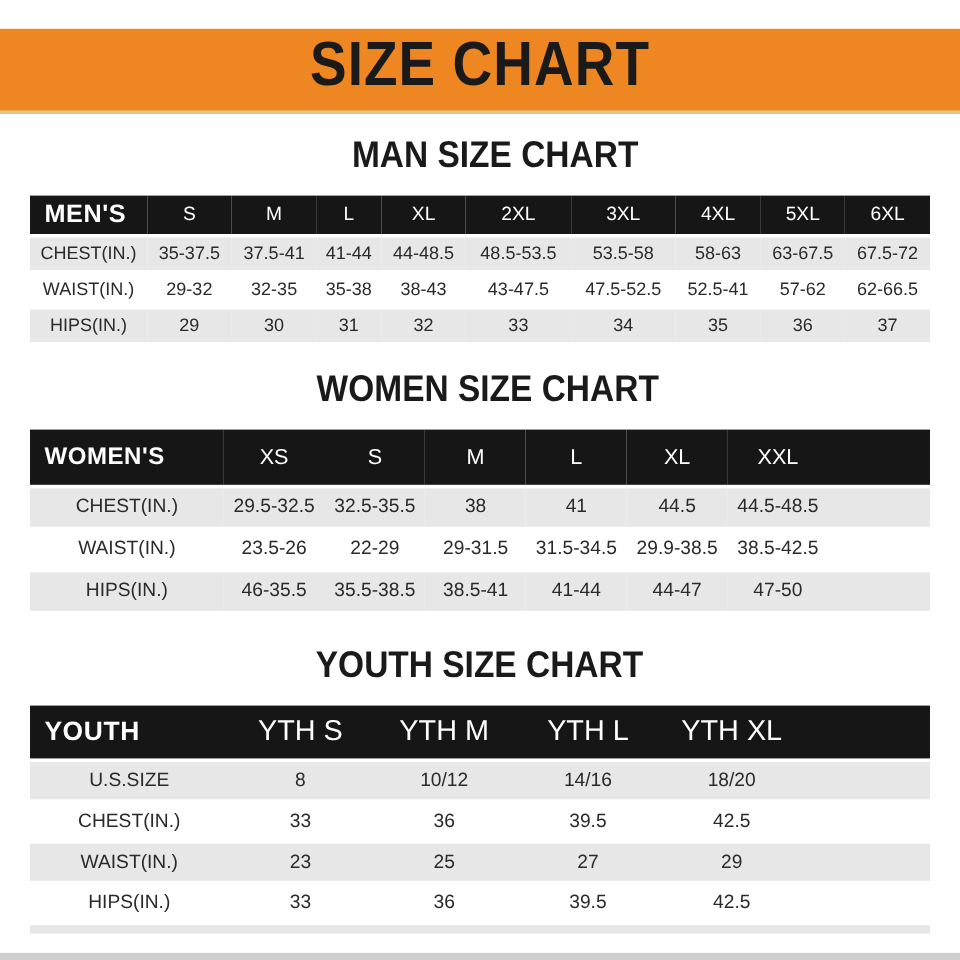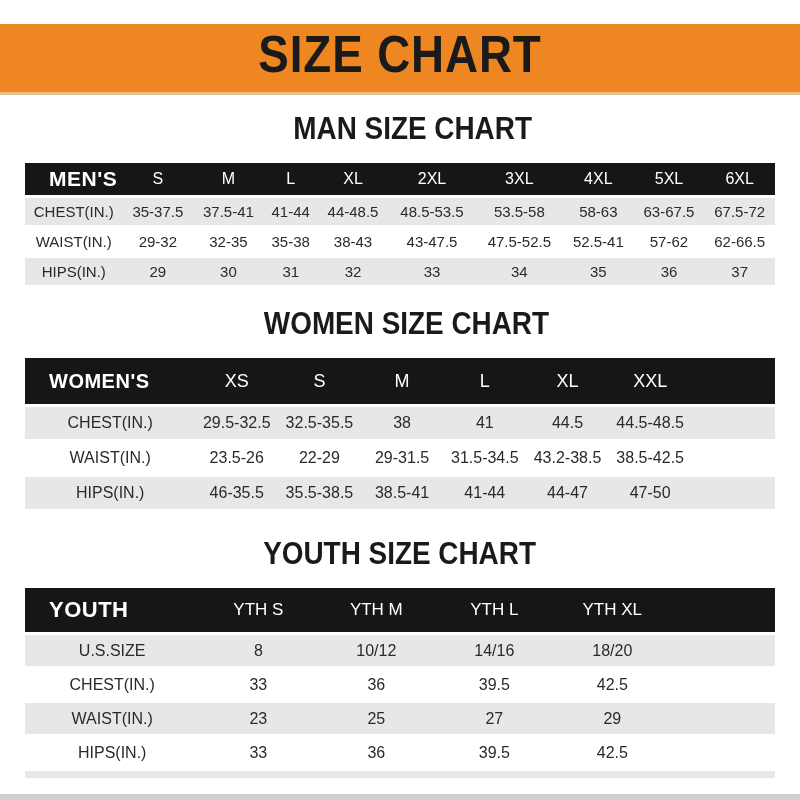--- a/index.html
+++ b/index.html
@@ -65,21 +65,21 @@
     border-spacing: 0 3px;
   }
   thead th {
     background: var(--bar);
     color: #ffffff;
     font-weight: normal;
     text-align: center;
   }
   th.head-label {
     text-align: left;
-    padding-left: 24px;
+    padding-left: 12px;
     font-weight: bold;
     letter-spacing: 0.5px;
     white-space: nowrap;
   }
   tbody td {
     text-align: center;
     color: #2a2a2a;
     font-size: 15.5px;
     white-space: nowrap;
   }
@@ -94,21 +94,21 @@
   
   .women-table { table-layout: fixed; }
   .women-table thead th { height: 44px; font-size: 18px; }
   .women-table th.head-label { font-size: 20px; width: 20.5%; }
   .women-table th.size { width: 11.3%; }
   .women-table th.filler { width: 11.4%; }
   .women-table tbody td { height: 30px; font-size: 16px; }
 
   
   .youth-table { table-layout: fixed; }
-  .youth-table thead th { height: 42px; font-size: 17px; }
+  .youth-table thead th { height: 42px; font-size: 24px; }
   .youth-table th.head-label { font-size: 22px; width: 21%; }
   .youth-table th.size { width: 16.2%; }
   .youth-table th.filler { width: 14.2%; }
   .youth-table tbody td { height: 29px; font-size: 16px; }
 
   .table-bottom-strip {
     margin: 0 25px;
     height: 7px;
     background: var(--stripe);
   }
@@ -228,21 +228,21 @@
           <td>44.5</td>
           <td>44.5-48.5</td>
           <td></td>
         </tr>
         <tr>
           <td class="row-label">WAIST(IN.)</td>
           <td>23.5-26</td>
           <td>22-29</td>
           <td>29-31.5</td>
           <td>31.5-34.5</td>
-          <td>43.2-38.5</td>
+          <td>29.9-38.5</td>
           <td>38.5-42.5</td>
           <td></td>
         </tr>
         <tr>
           <td class="row-label">HIPS(IN.)</td>
           <td>46-35.5</td>
           <td>35.5-38.5</td>
           <td>38.5-41</td>
           <td>41-44</td>
           <td>44-47</td>

